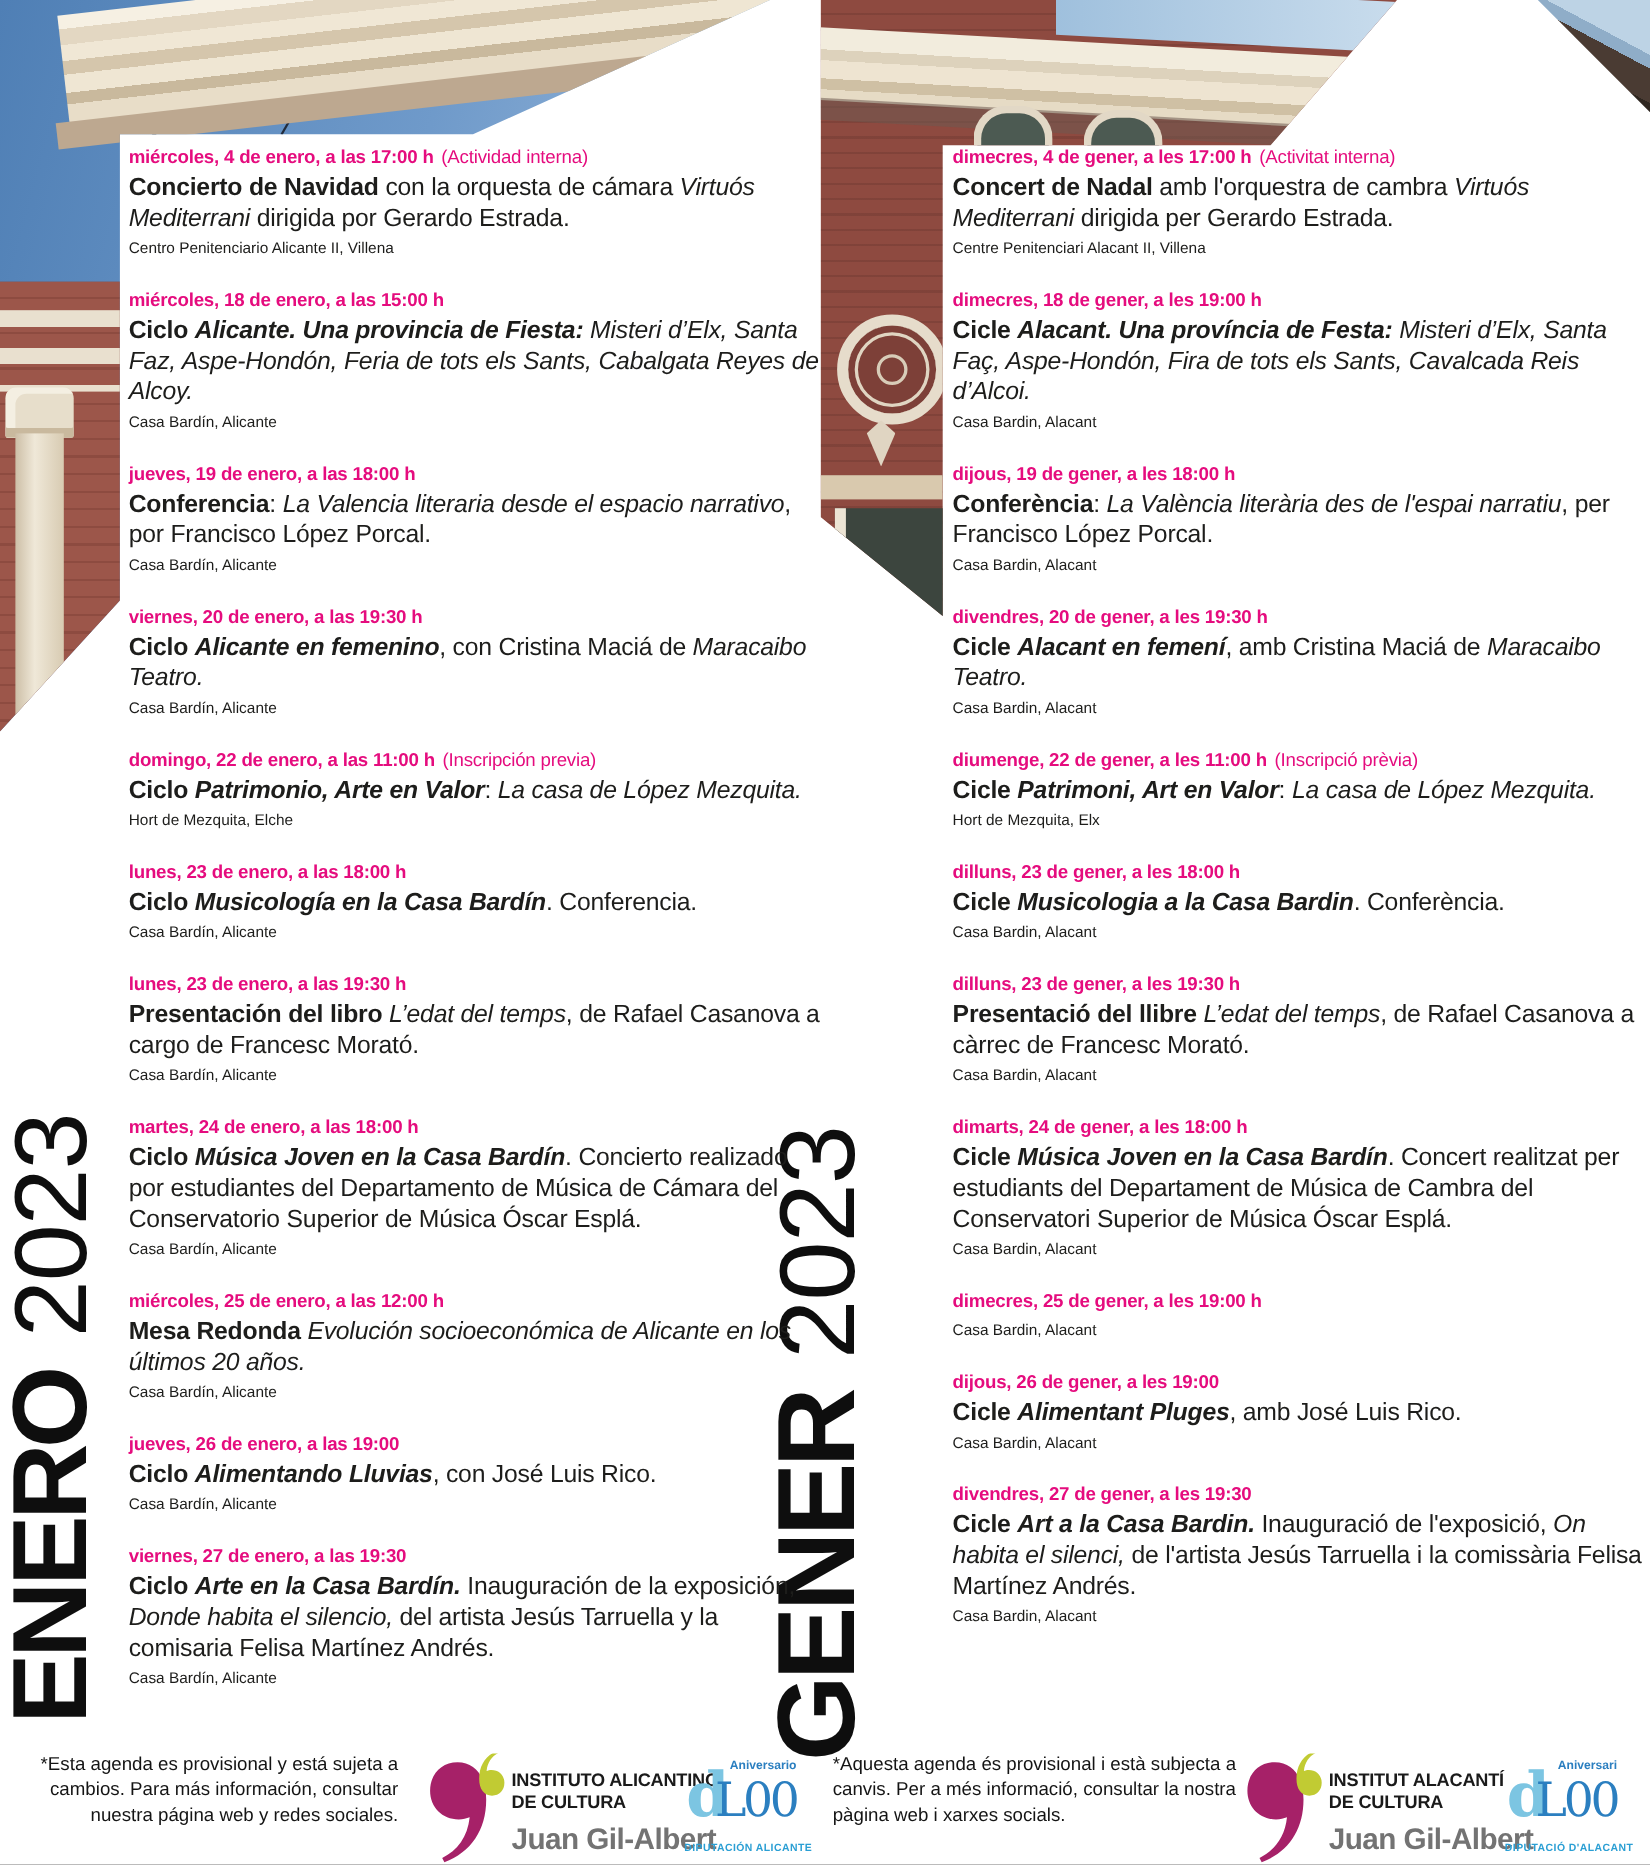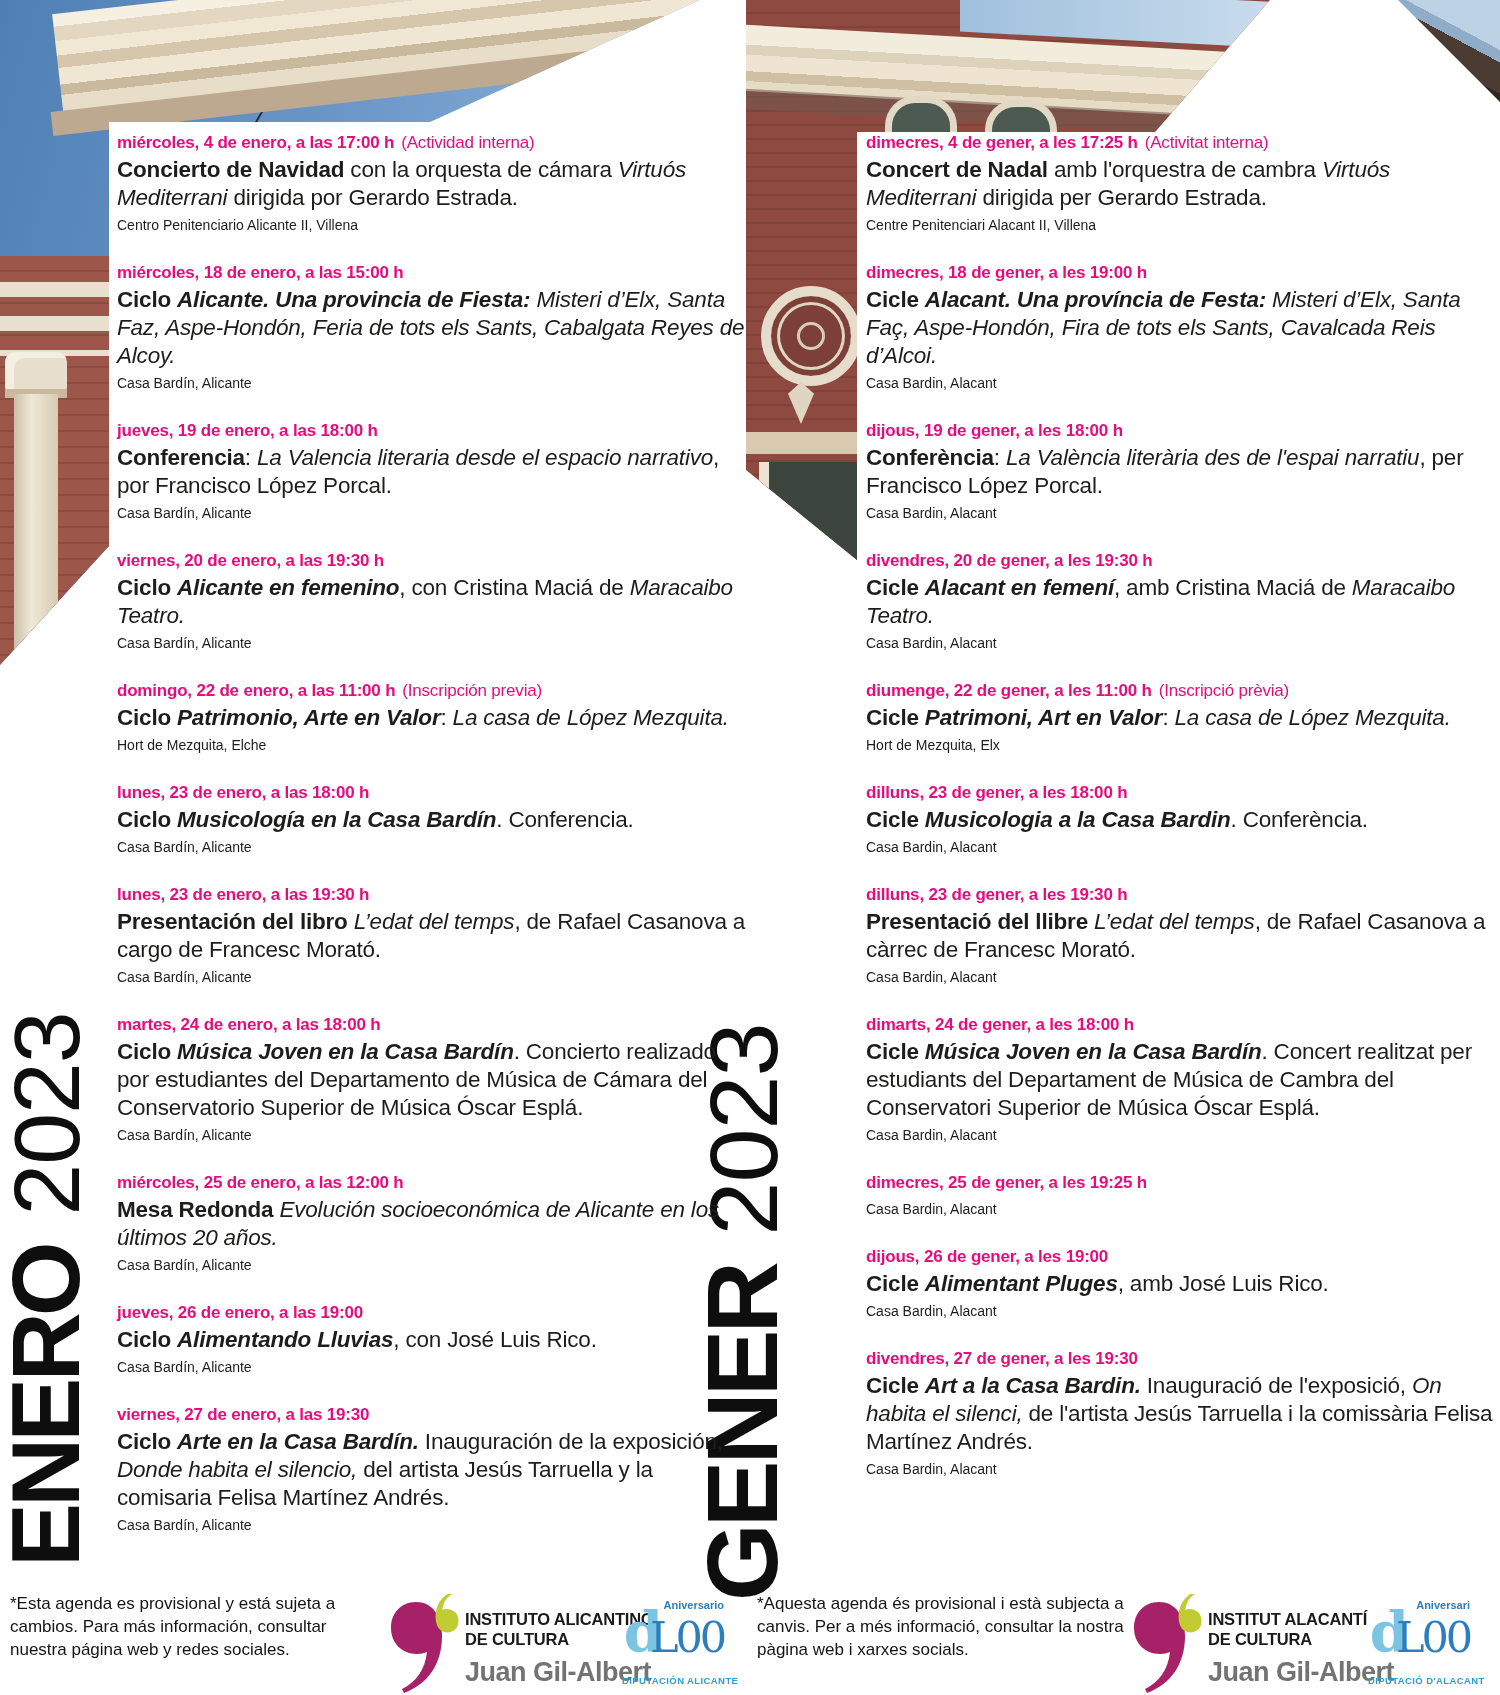--- a/index.html
+++ b/index.html
@@ -61,21 +61,21 @@
 
   
   .month-title{position:absolute;transform:rotate(-90deg);transform-origin:0 0;white-space:nowrap;color:#0e0e0e;line-height:1;}
   #titleL{left:-2px;top:1567px;font-size:96px;}
   #titleR{left:692px;top:1601px;font-size:100px;}
   .month{font-weight:700;letter-spacing:-4px;}
   .year{font-weight:400;margin-left:30px;letter-spacing:-1px;font-size:0.97em;}
 
   
   .footnote{position:absolute;font-size:17px;line-height:23px;color:#141414;}
-  #footnoteL{left:10px;top:1592px;width:352px;}
+  #footnoteL{left:10px;top:1592px;width:352px;text-align:right;}
   #footnoteR{left:757px;top:1592px;width:368px;}
   .quotes{position:absolute;width:70px;height:100px;}
   #quotesL{left:390px;top:1594px;}
   #quotesR{left:1133px;top:1594px;}
   .org{position:absolute;width:250px;}
   #orgL{left:465px;top:1609px;}
   #orgR{left:1208px;top:1609px;}
   .org-line{font-size:16.5px;font-weight:700;line-height:20px;letter-spacing:-0.2px;color:#1a1a1a;}
   .org-name{font-size:27px;font-weight:700;margin-top:8px;letter-spacing:-0.5px;color:#737373;}
   .dip{position:absolute;width:104px;text-align:center;}
@@ -188,21 +188,21 @@
     <div class="event">
       <div class="ev-date"><span class="d">viernes, 27 de enero, a las 19:30</span></div>
       <div class="ev-body"><span class="p-b">Ciclo </span><span class="p-bi">Arte en la Casa Bardín.</span><span> Inauguración de la exposición, </span><span class="p-i">Donde habita el silencio,</span><span> del artista Jesús Tarruella y la comisaria Felisa Martínez Andrés.</span></div>
       <div class="ev-loc">Casa Bardín, Alicante</div>
     </div>
   </div>
 
   <div class="events" id="eventsR">
 
     <div class="event">
-      <div class="ev-date"><span class="d">dimecres, 4 de gener, a les 17:25 h</span><span class="note">(Activitat interna)</span></div>
+      <div class="ev-date"><span class="d">dimecres, 4 de gener, a les 17:00 h</span><span class="note">(Activitat interna)</span></div>
       <div class="ev-body"><span class="p-b">Concert de Nadal</span><span> amb l'orquestra de cambra </span><span class="p-i">Virtuós Mediterrani</span><span> dirigida per Gerardo Estrada.</span></div>
       <div class="ev-loc">Centre Penitenciari Alacant II, Villena</div>
     </div>
 
     <div class="event">
       <div class="ev-date"><span class="d">dimecres, 18 de gener, a les 19:00 h</span></div>
       <div class="ev-body"><span class="p-b">Cicle </span><span class="p-bi">Alacant. Una província de Festa:</span><span class="p-i"> Misteri d’Elx, Santa Faç, Aspe-Hondón, Fira de tots els Sants, Cavalcada Reis d’Alcoi.</span></div>
       <div class="ev-loc">Casa Bardin, Alacant</div>
     </div>
 
@@ -236,21 +236,21 @@
       <div class="ev-loc">Casa Bardin, Alacant</div>
     </div>
 
     <div class="event">
       <div class="ev-date"><span class="d">dimarts, 24 de gener, a les 18:00 h</span></div>
       <div class="ev-body"><span class="p-b">Cicle </span><span class="p-bi">Música Joven en la Casa Bardín</span><span>. Concert realitzat per estudiants del Departament de Música de Cambra del Conservatori Superior de Música Óscar Esplá.</span></div>
       <div class="ev-loc">Casa Bardin, Alacant</div>
     </div>
 
     <div class="event">
-      <div class="ev-date"><span class="d">dimecres, 25 de gener, a les 19:25 h</span></div>
+      <div class="ev-date"><span class="d">dimecres, 25 de gener, a les 19:00 h</span></div>
       <div class="ev-loc">Casa Bardin, Alacant</div>
     </div>
 
     <div class="event">
       <div class="ev-date"><span class="d">dijous, 26 de gener, a les 19:00</span></div>
       <div class="ev-body"><span class="p-b">Cicle </span><span class="p-bi">Alimentant Pluges</span><span>, amb José Luis Rico.</span></div>
       <div class="ev-loc">Casa Bardin, Alacant</div>
     </div>
 
     <div class="event">

